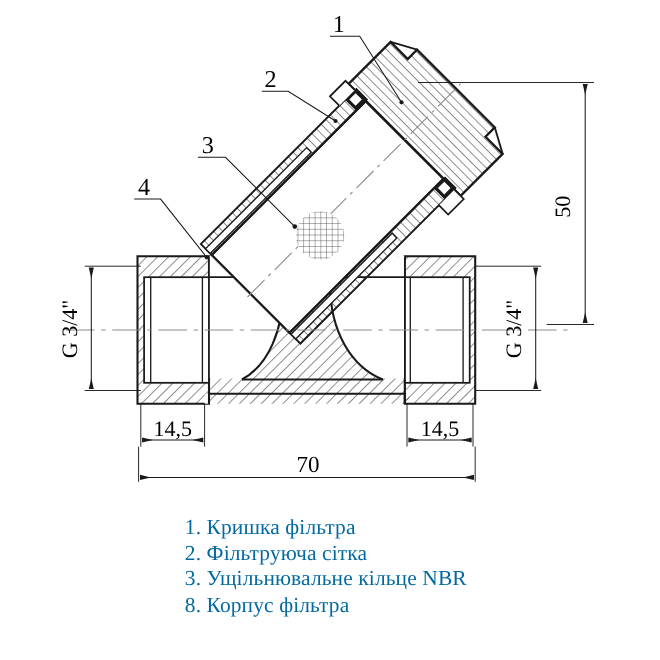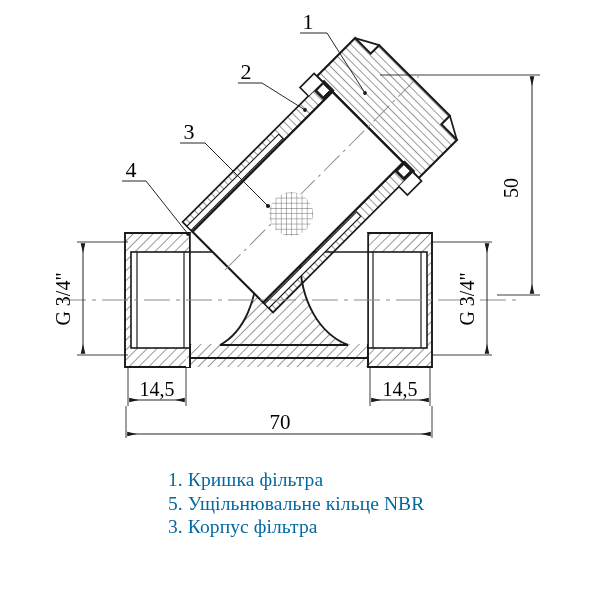--- a/index.html
+++ b/index.html
@@ -221,17 +221,18 @@
         <text x="246" y="79" text-anchor="middle" font-family="Liberation Serif, DejaVu Serif, serif" font-size="22" fill="#000000">2</text>
         <text x="189" y="139" text-anchor="middle" font-family="Liberation Serif, DejaVu Serif, serif" font-size="22" fill="#000000">3</text>
         <text x="131" y="177" text-anchor="middle" font-family="Liberation Serif, DejaVu Serif, serif" font-size="22" fill="#000000">4</text>
       </g>
 
     </g>
   </svg>
 
   <div class="legend">
     <div class="legend-item">1. Кришка фільтра</div>
-    <div class="legend-item">5. Ущільнювальне кільце NBR</div>
-    <div class="legend-item">3. Корпус фільтра</div>
+    <div class="legend-item">2. Фільтруюча сітка</div>
+    <div class="legend-item">3. Ущільнювальне кільце NBR</div>
+    <div class="legend-item">8. Корпус фільтра</div>
   </div>
 
 </div>
 
 </body></html>

